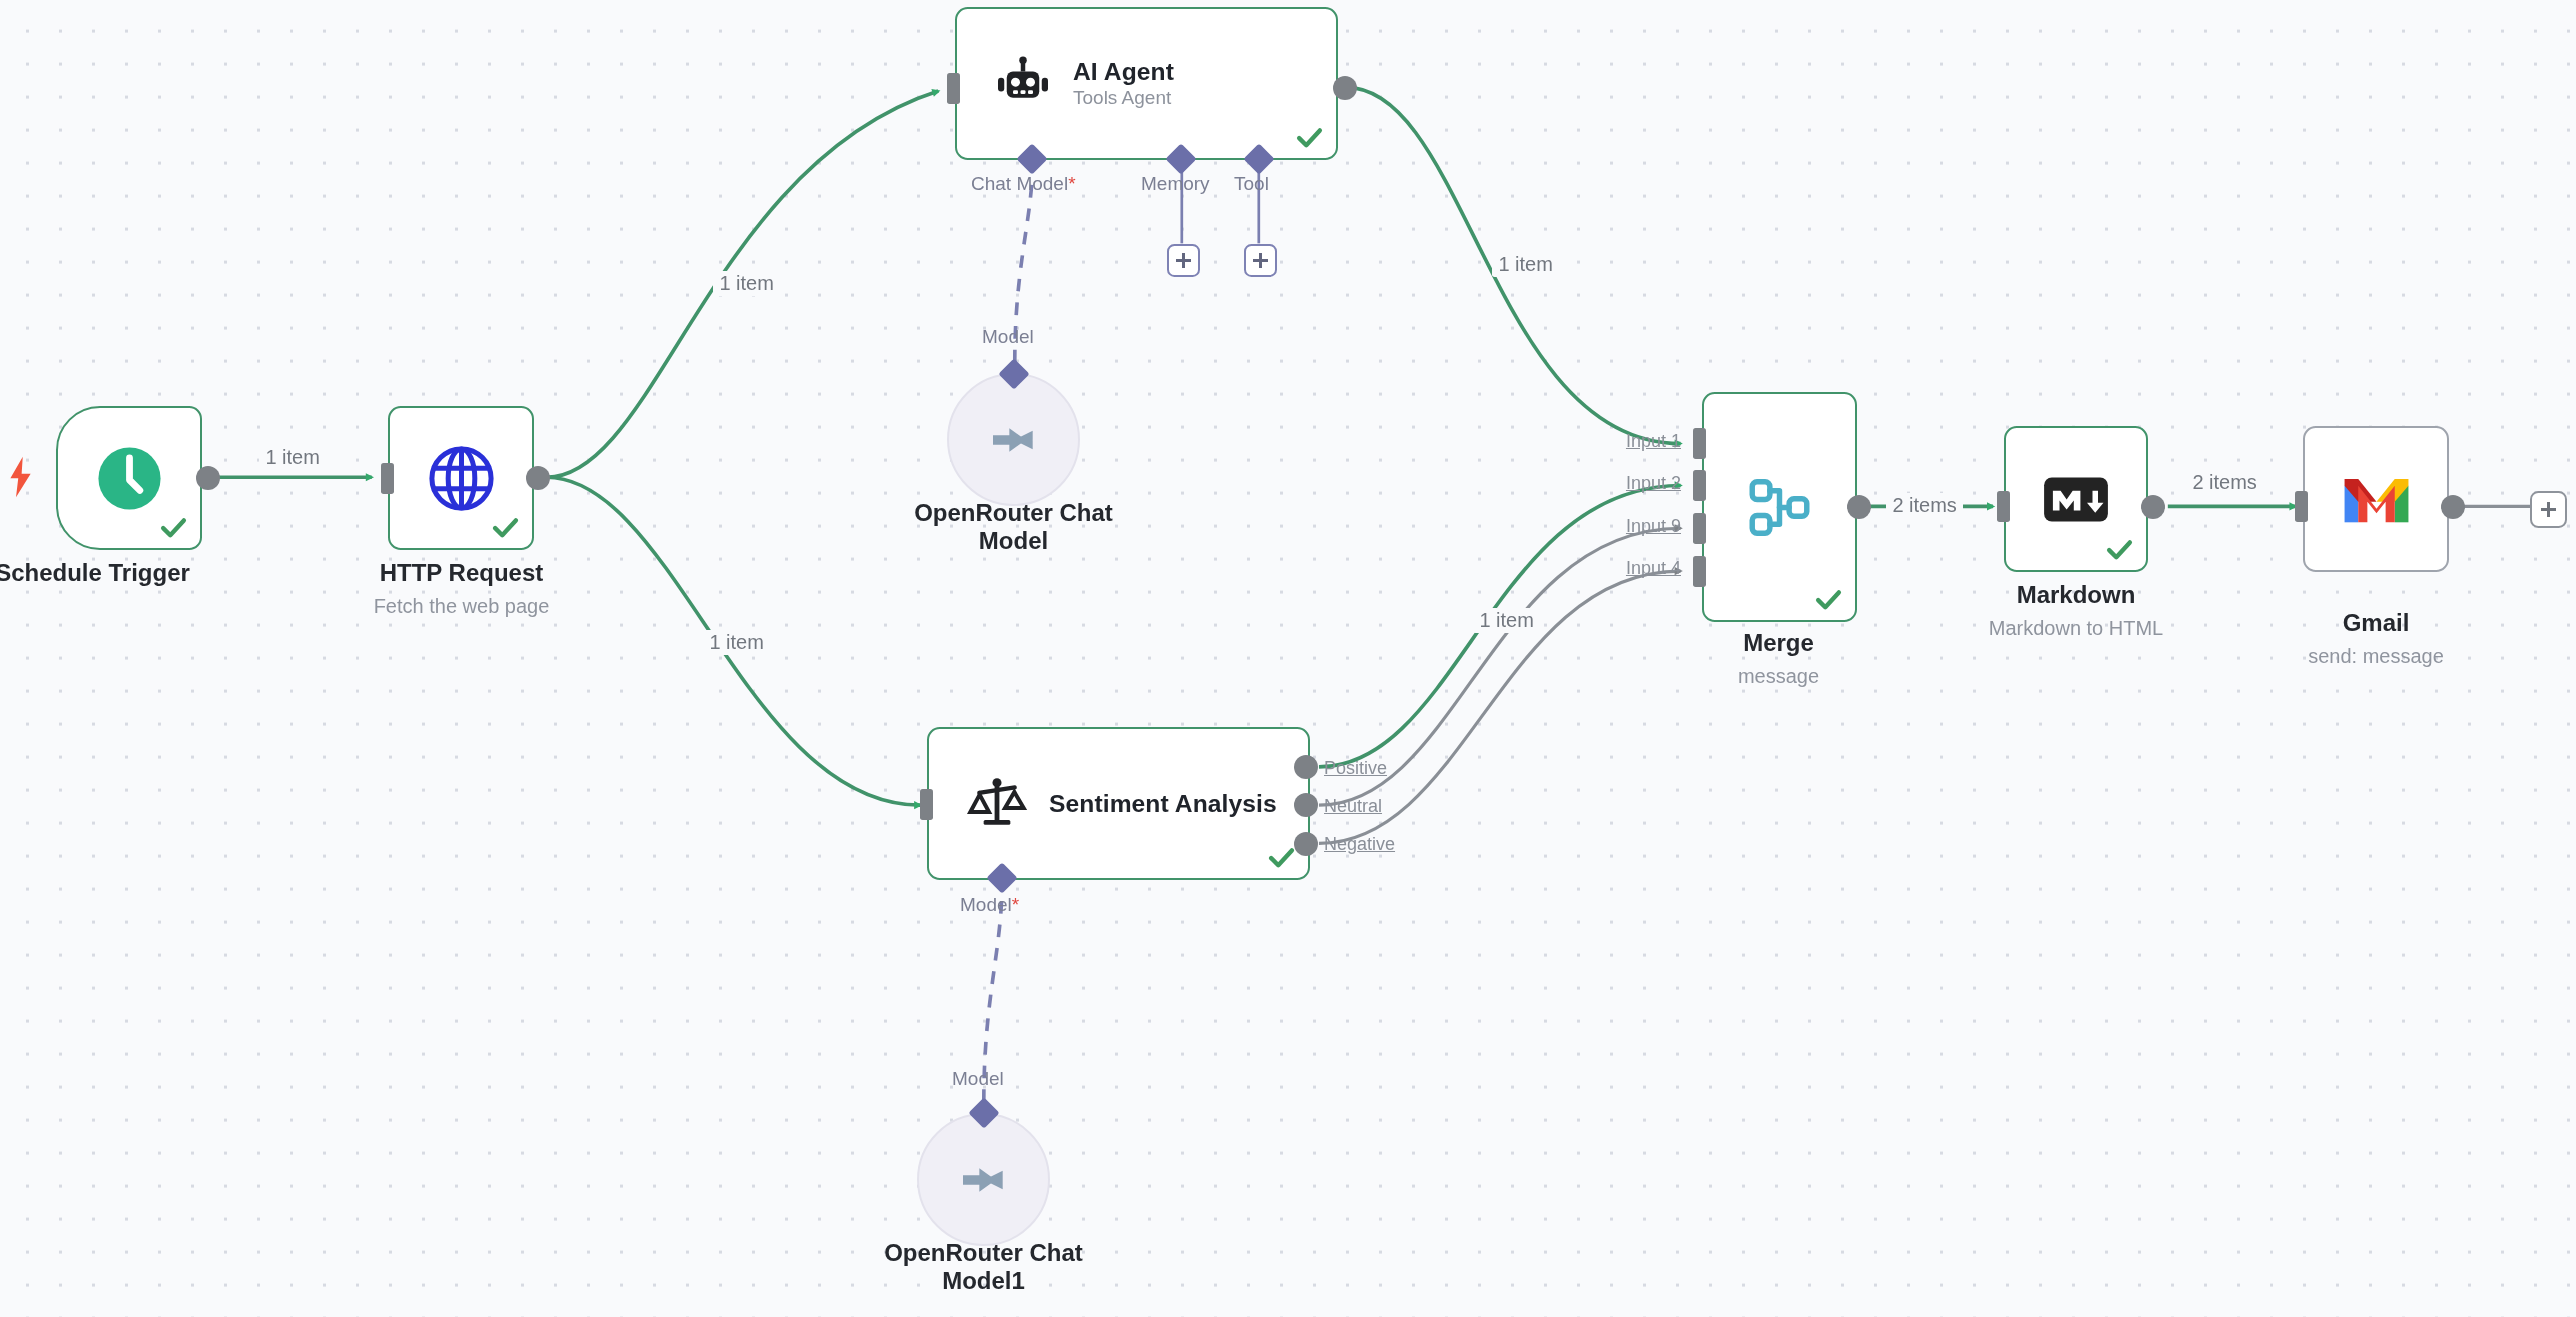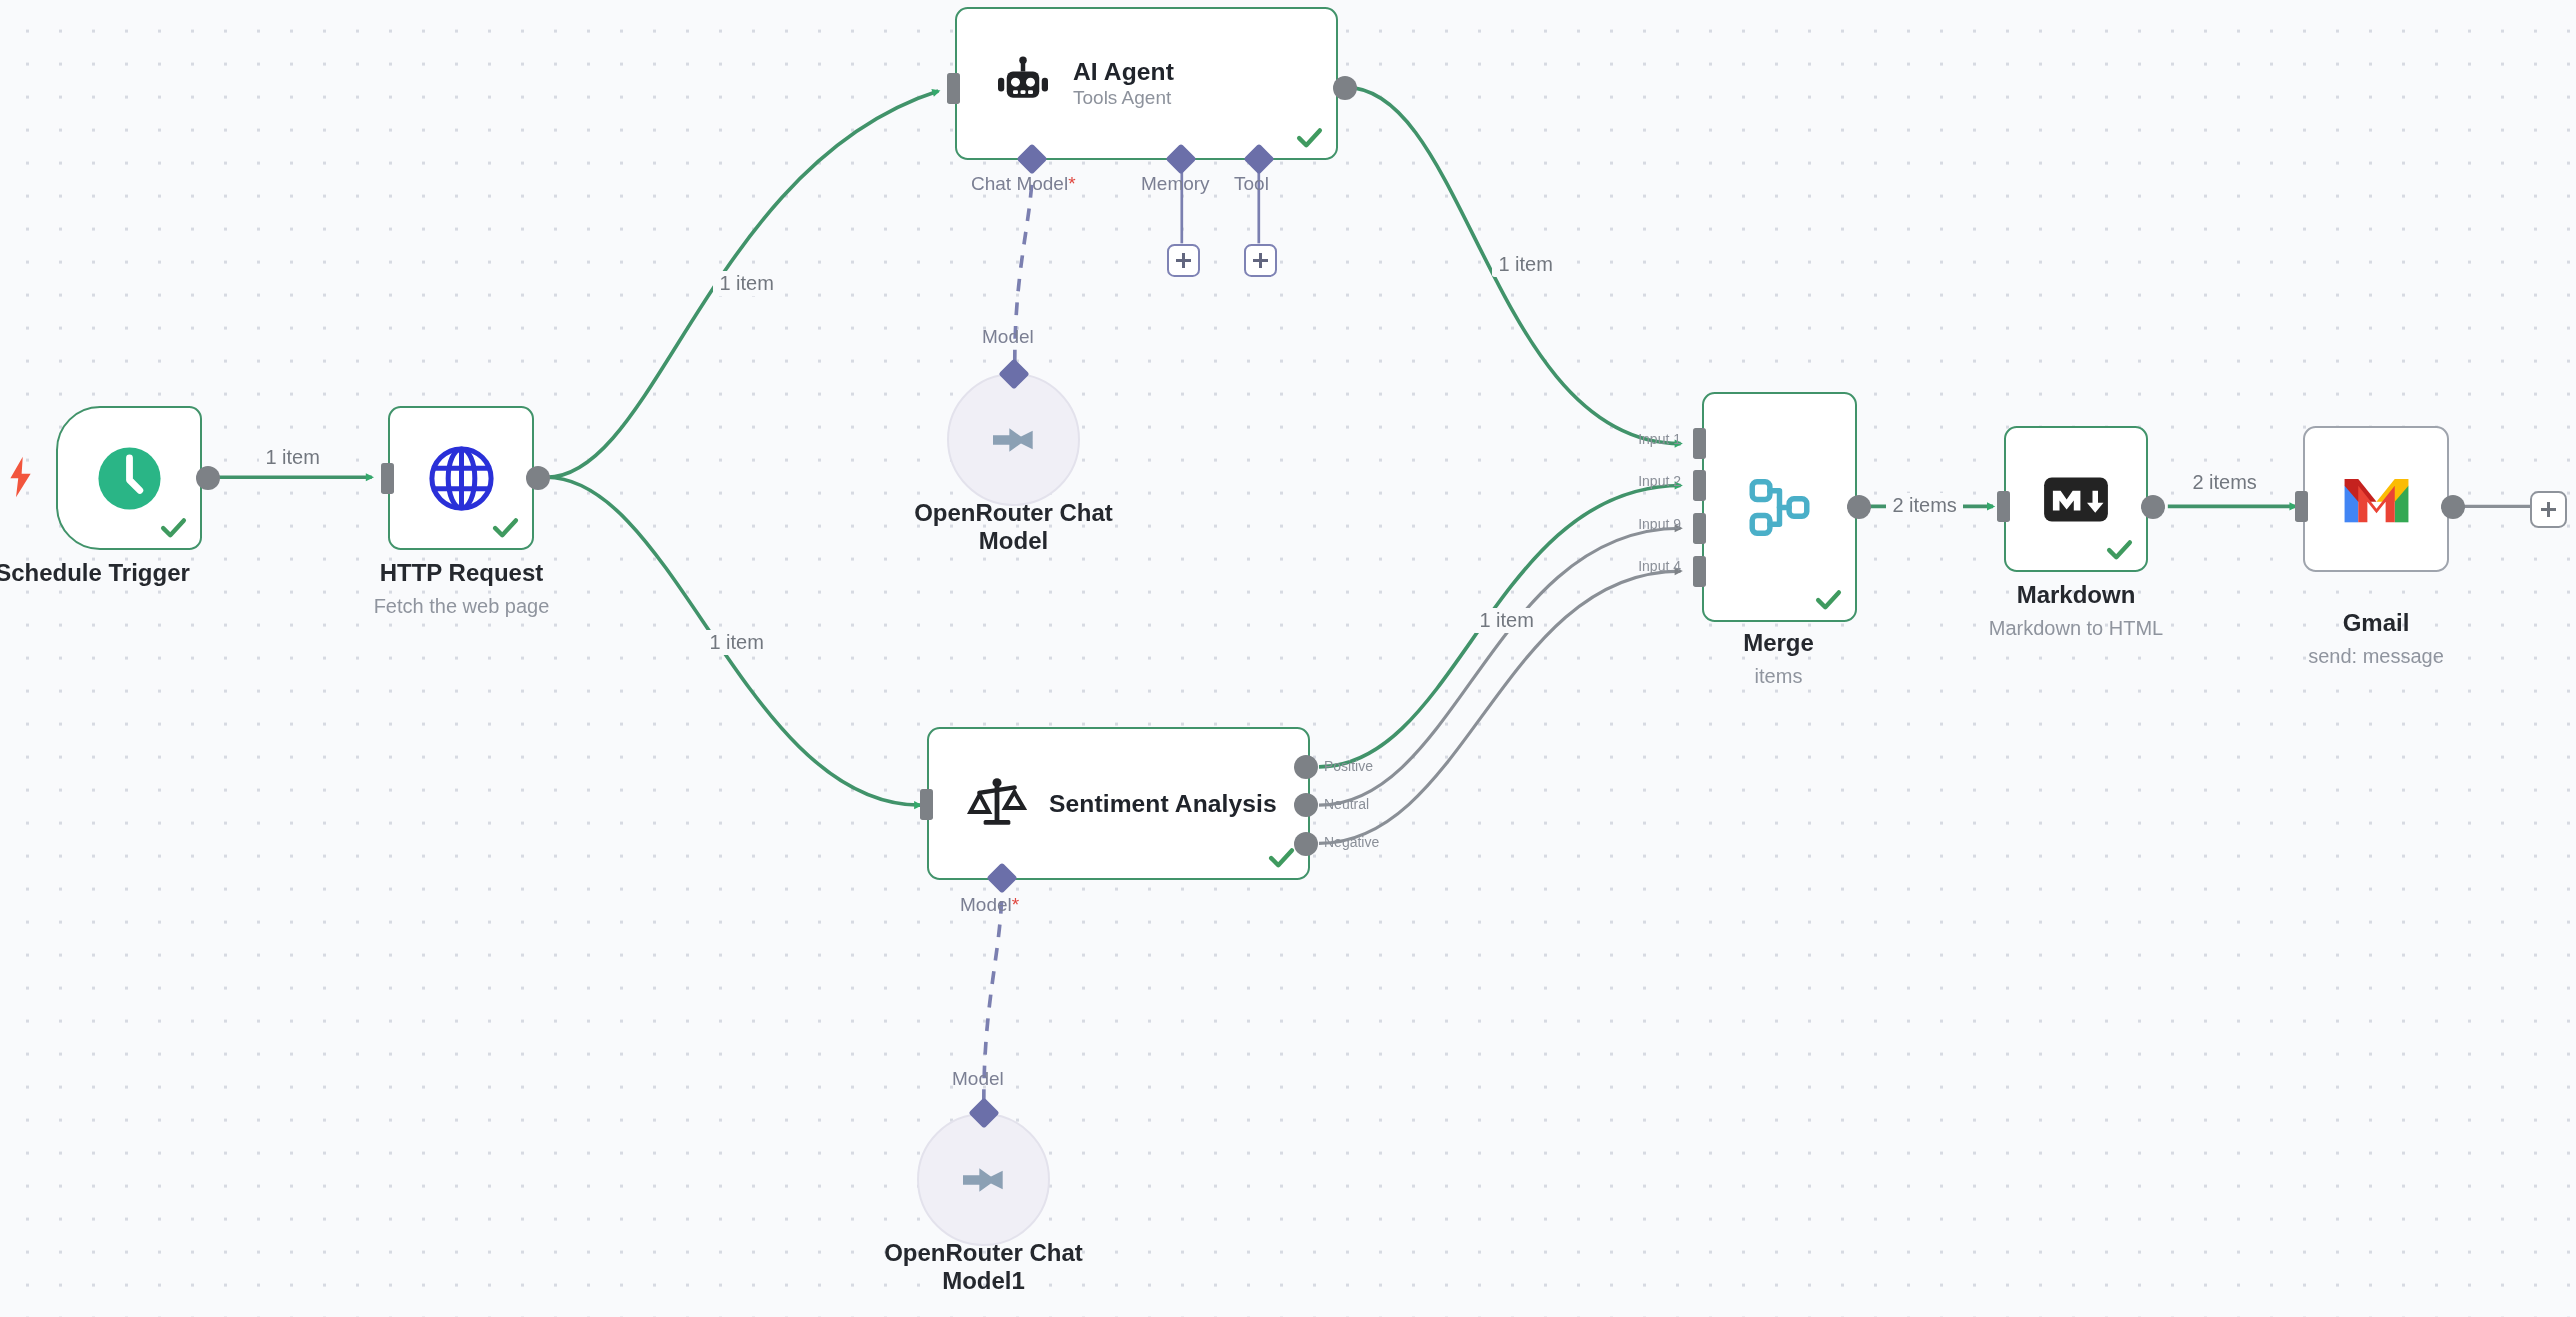--- a/index.html
+++ b/index.html
@@ -114,24 +114,25 @@
     position: absolute;
     width: 12.8px; height: 31px;
     border-radius: 2.7px;
     background: #7d8186;
     z-index: 8;
   }
 
   
   .pin-label {
     position: absolute;
-    font-size: 14px;
+    font-size: 18px;
     color: #8a8f98;
     white-space: nowrap;
     z-index: 9;
+    text-decoration: underline;
   }
   .pin-label.right { text-align: left; }
   .pin-label.leftal { text-align: right; }
 
   
   .diamond {
     position: absolute;
     width: 22px; height: 22px;
     background: #6b6fa9;
     transform: rotate(45deg);
@@ -411,21 +412,21 @@
 
   <div class="in-bar" style="left:1693px; top:513px;"></div>
   <div class="pin-label leftal" style="left:1585px; top:516px; width:96px;">Input 9</div>
 
   <div class="in-bar" style="left:1693px; top:556px;"></div>
   <div class="pin-label leftal" style="left:1585px; top:558px; width:96px;">Input 4</div>
 
   <div class="out-dot" style="left:1847px; top:495px;"></div>
   <div class="caption" style="left:1651px; top:629px; width:255px;">
     <div class="cap-title">Merge</div>
-    <div class="cap-sub">items</div>
+    <div class="cap-sub">message</div>
   </div>
 
   <div class="node" id="n-markdown" style="left:2004px; top:426px; width:144px; height:146px;">
     <div class="node-inner">
       <span class="node-icon">
         <svg width="66" height="53" viewBox="0 0 60 48">
           <rect x="1" y="4" width="58" height="40" rx="7" fill="#232323"></rect>
           <path d="M9 34 L9 16 L16 16 L21.5 24 L27 16 L34 16 L34 34 L28 34 L28 25 L21.5 33 L15 25 L15 34 Z" fill="#ffffff"></path>
           <path d="M45 16 L45 27 L40 27 L47.5 36 L55 27 L50 27 L50 16 Z" fill="#ffffff"></path>
         </svg>

